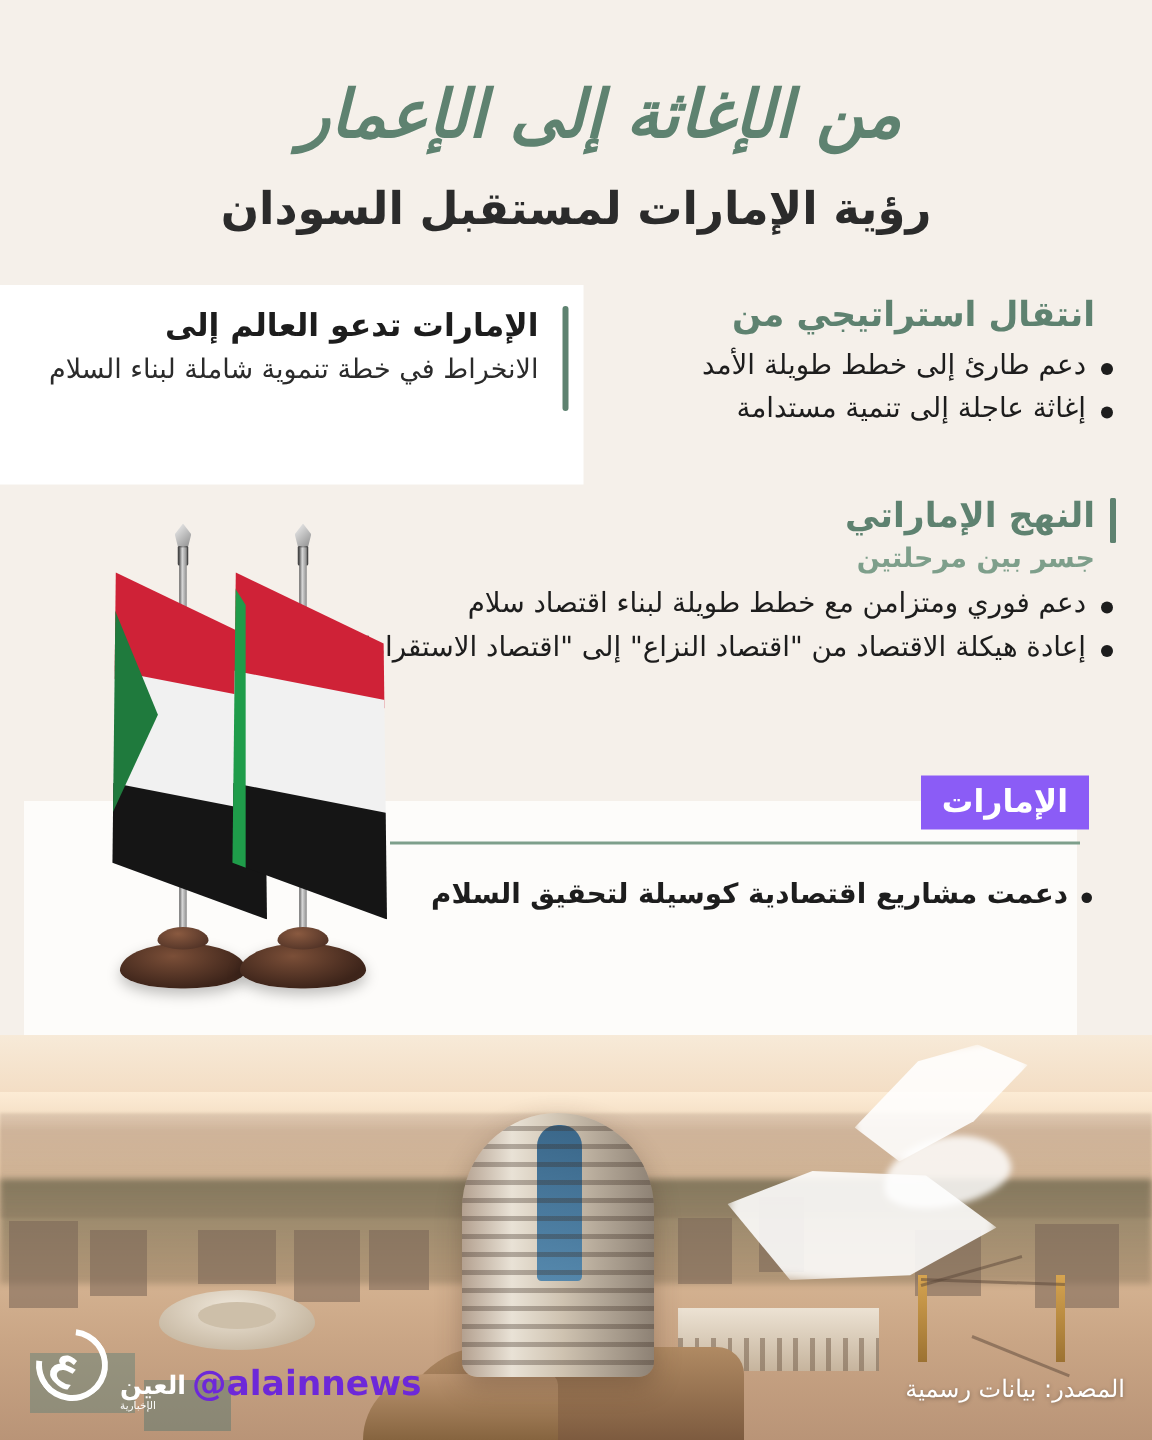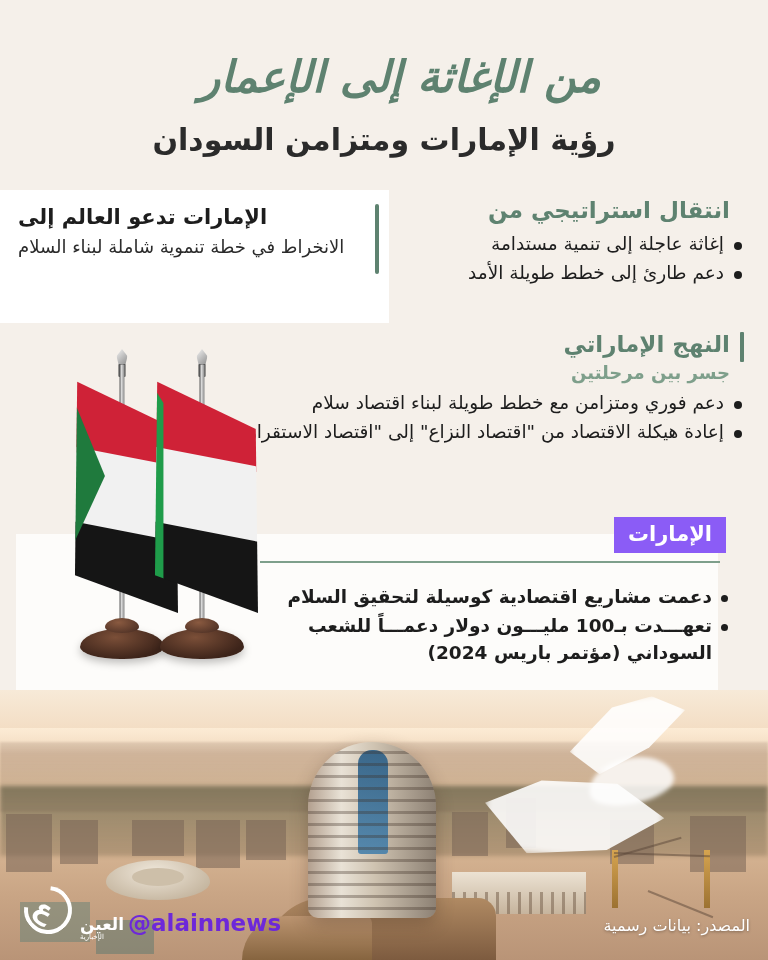--- a/index.html
+++ b/index.html
@@ -18,21 +18,21 @@
   .title { position:absolute; top:52px; left:16px; width:768px;
            font-size:44px; font-weight:bold; color:#5e8270; letter-spacing:-0.5px;
            line-height:1.12;font-style:italic; }
   .subtitle { position:absolute; top:122px; left:0; width:768px;
               font-size:30px; font-weight:bold; color:#2b2b2b; line-height:1.2; }
 
   
   .left-card { position:absolute; top:190px; left:0; width:389px; height:133px;
                background:#ffffff; }
   .left-card-inner { position:absolute; top:14px; right:0; left:18px;
-                     text-align:left; padding-right:2px; }
+                     text-align:right; padding-right:14px; }
   .lc-bar { position:absolute; top:14px; right:10px; width:4px; height:70px;
             background:#5e8270; border-radius:2px; }
   .lc-head { font-size:21px; font-weight:bold; color:#1d1d1d; line-height:1.3;
              padding-right:16px; }
   .lc-sub { font-size:18px; color:#2b2b2b; line-height:1.45; padding-right:16px;
             margin-top:3px; }
 
   
   .sec { position:absolute; text-align:right; direction:rtl; }
   .sec-head-wrap { position:relative; padding-right:14px; }
@@ -169,38 +169,38 @@
   .logo-handle { position:absolute; left:110px; top:26px; color:#6d28d9;
              font-size:23px; font-weight:bold; direction:ltr; line-height:1; }
   .source { position:absolute; right:18px; bottom:26px; color:#fff;
             font-size:16px; line-height:1; text-shadow:0 1px 3px rgba(0,0,0,.35); }
 </style>
 </head>
 <body>
 
 <div class="header">
   <div class="title">من الإغاثة إلى الإعمار</div>
-  <div class="subtitle">رؤية الإمارات ومتزامن السودان</div>
+  <div class="subtitle">رؤية الإمارات لمستقبل السودان</div>
 </div>
 
 <div class="left-card">
   <div class="lc-bar"></div>
   <div class="left-card-inner">
     <div class="lc-head">الإمارات تدعو العالم إلى</div>
     <div class="lc-sub">الانخراط في خطة تنموية شاملة لبناء السلام</div>
   </div>
 </div>
 
 <div class="sec" id="sec-transition">
   <div class="sec-head-wrap">
     <div class="sec-head">انتقال استراتيجي من</div>
   </div>
   <ul class="bullets">
+    <li>دعم طارئ إلى خطط طويلة الأمد</li>
     <li>إغاثة عاجلة إلى تنمية مستدامة</li>
-    <li>دعم طارئ إلى خطط طويلة الأمد</li>
   </ul>
 </div>
 
 <div class="sec" id="sec-approach">
   <div class="sec-head-wrap">
     <div class="sec-bar"></div>
     <div class="sec-head">النهج الإماراتي</div>
   </div>
   <div class="sec-sub">جسر بين مرحلتين</div>
   <ul class="bullets">
@@ -208,21 +208,20 @@
     <li>إعادة هيكلة الاقتصاد من "اقتصاد النزاع" إلى "اقتصاد الاستقرار"</li>
   </ul>
 </div>
 
 <div class="uae-card"></div>
 <div class="badge">الإمارات</div>
 <div class="card-rule"></div>
 <div class="sec" id="sec-uae">
   <ul class="bullets">
     <li>دعمت مشاريع اقتصادية كوسيلة لتحقيق السلام</li>
-    <li>تعهـــدت بـ100 مليـــون دولار دعمـــاً للشعب السوداني (مؤتمر باريس 2024)</li>
   </ul>
 </div>
 
 <div class="flags">
   <div class="flag sudan">
     <div class="finial"></div>
     <div class="pole"></div>
     <div class="cloth">
       <div class="band b1"></div>
       <div class="band b2"></div>

